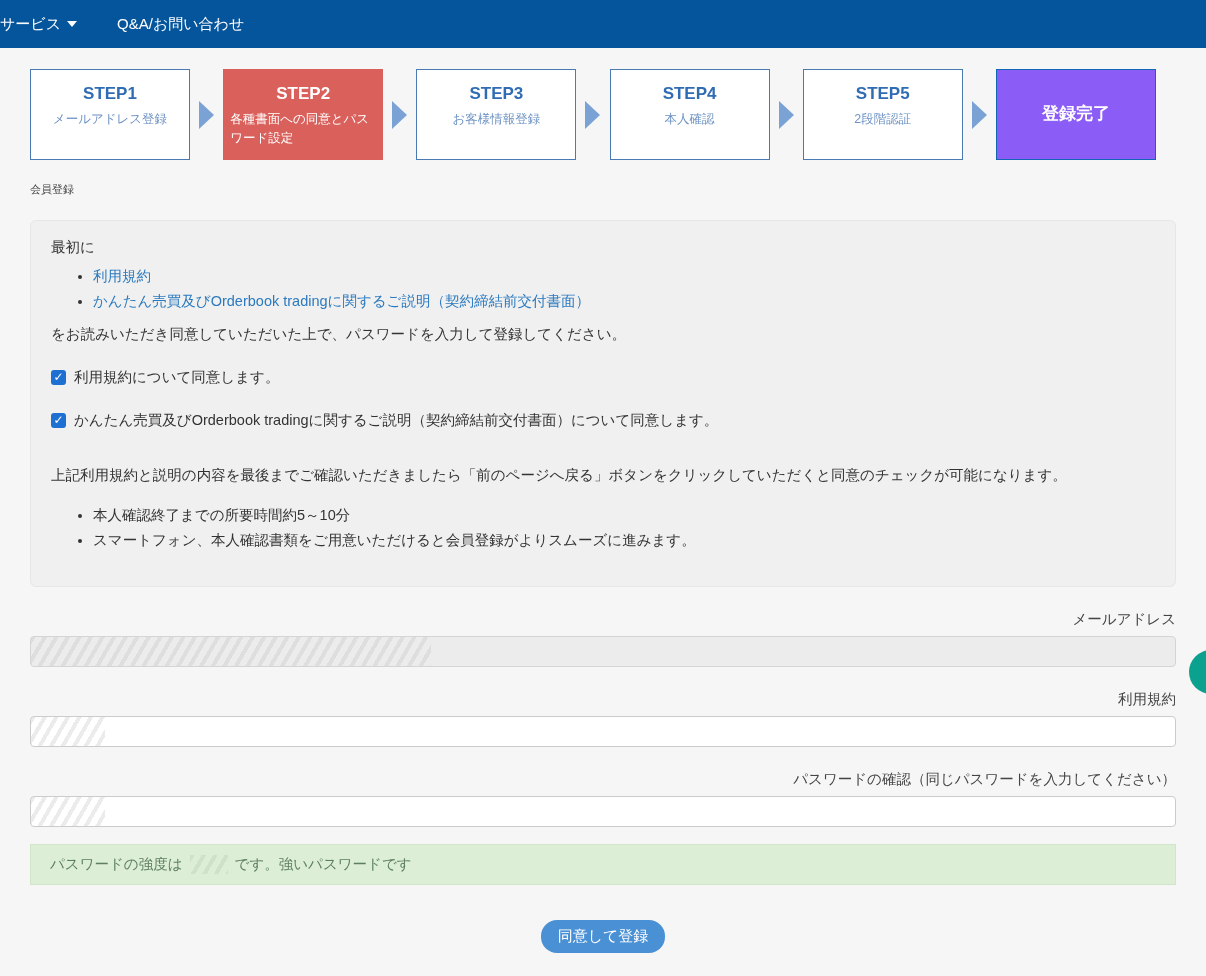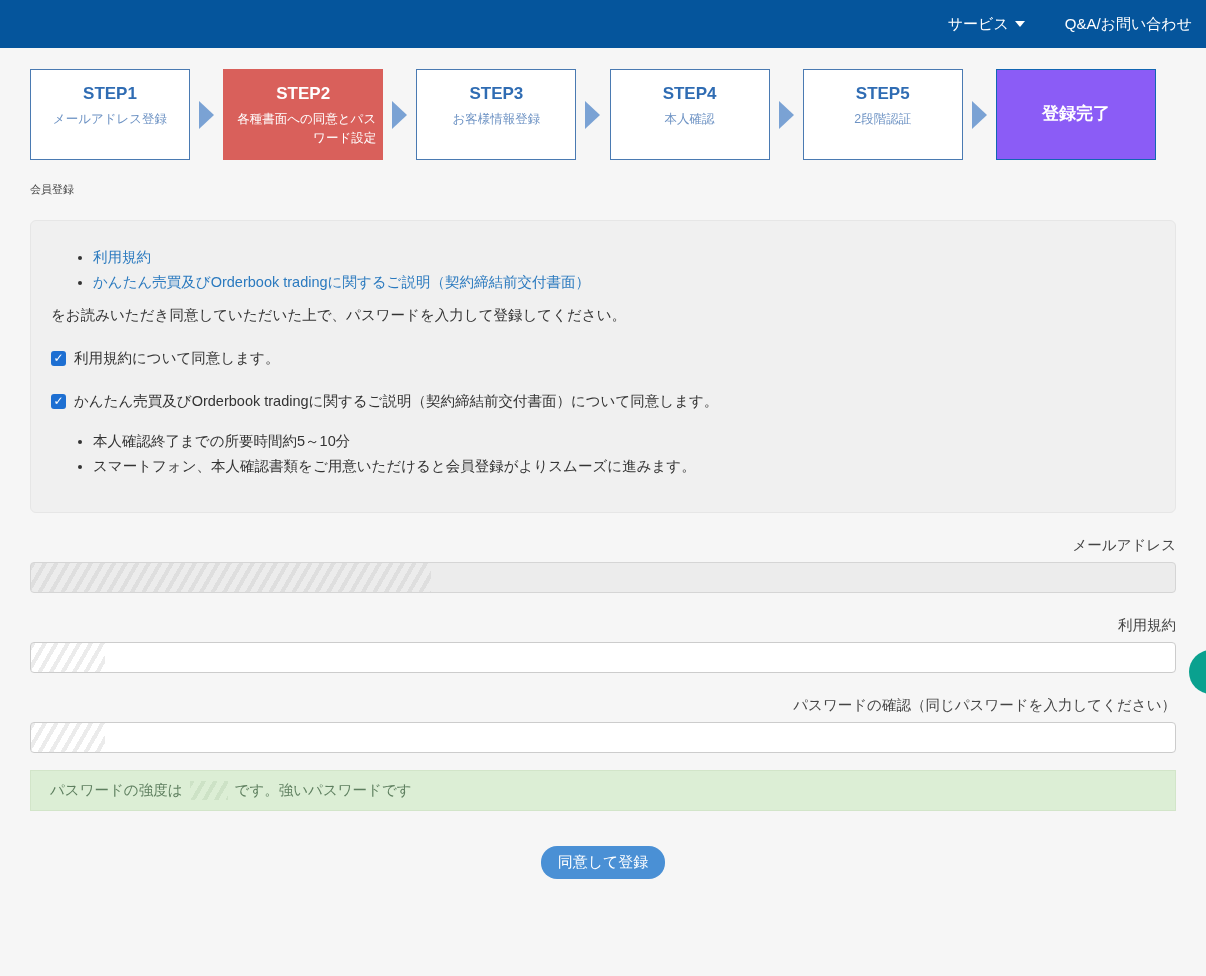--- a/index.html
+++ b/index.html
@@ -9,42 +9,42 @@
     background:#f6f6f6;
     font-family:"Liberation Sans","DejaVu Sans",sans-serif;
     color:#333;
     position:relative;
     overflow:hidden;
     font-size:14.5px;
   }
   
   .topbar {
     height:48px; background:#05559c;
-    display:flex; align-items:center; justify-content:flex-end;
+    display:flex; align-items:center; 
     gap:40px; padding-right:14px;
   }
   .topbar .navitem {
     color:#fff; font-size:15px; cursor:pointer;
     display:flex; align-items:center; gap:6px;
   }
   .caret {
     width:0; height:0; display:inline-block;
     border-left:5px solid transparent; border-right:5px solid transparent;
     border-top:6px solid #fff;
   }
   
   .steps {
     display:flex; align-items:center; justify-content:space-between;
     width:1126px; margin:21px 30px 0;
   }
   .step {
     width:160px; height:91px; background:#fff;
     border:1px solid #4a7ab2;
     display:flex; flex-direction:column; align-items:center;
-    padding-top:13px; text-align:right;
+    padding-top:13px; text-align:left;
   }
   .step .t { color:#2f6cb3; font-weight:bold; font-size:17px; line-height:1.3; }
   .step .s { color:#6e93c4; font-size:12.5px; margin-top:5px; line-height:1.5; padding:0 6px; }
   .step.active { background:#d9605b; border-color:#d9605b; }
   .step.active .t, .step.active .s { color:#fff; }
   .step.final { background:#8b5cf6; border-color:#1266b3; justify-content:center; padding-top:0; }
   .step.final .t { color:#fff; }
   .step-arrow {
     width:0; height:0;
     border-top:14px solid transparent; border-bottom:14px solid transparent;
@@ -146,39 +146,41 @@
   </div>
   <span class="step-arrow"></span>
   <div class="step final">
     <div class="t">登録完了</div>
   </div>
 </div>
 
 <div class="page-title">会員登録</div>
 
 <div class="noticebox">
+  <p>最初に</p>
   <ul>
     <li>
       <a class="doclink">利用規約</a>
     </li>
     <li>
       <a class="doclink">かんたん売買及びOrderbook tradingに関するご説明（契約締結前交付書面）</a>
     </li>
   </ul>
   <p>をお読みいただき同意していただいた上で、パスワードを入力して登録してください。</p>
 
   <div class="chk-row">
     <span class="chk">✓</span>
     <span>利用規約について同意します。</span>
   </div>
   <div class="chk-row">
     <span class="chk">✓</span>
     <span>かんたん売買及びOrderbook tradingに関するご説明（契約締結前交付書面）について同意します。</span>
   </div>
 
+  <p class="note">上記利用規約と説明の内容を最後までご確認いただきましたら「前のページへ戻る」ボタンをクリックしていただくと同意のチェックが可能になります。</p>
 
   <ul class="plainlist">
     <li>本人確認終了までの所要時間約5～10分</li>
     <li>スマートフォン、本人確認書類をご用意いただけると会員登録がよりスムーズに進みます。</li>
   </ul>
 </div>
 
 <div class="form-label">メールアドレス</div>
 <div class="field disabled">
   <span class="hatch w-email"></span>

